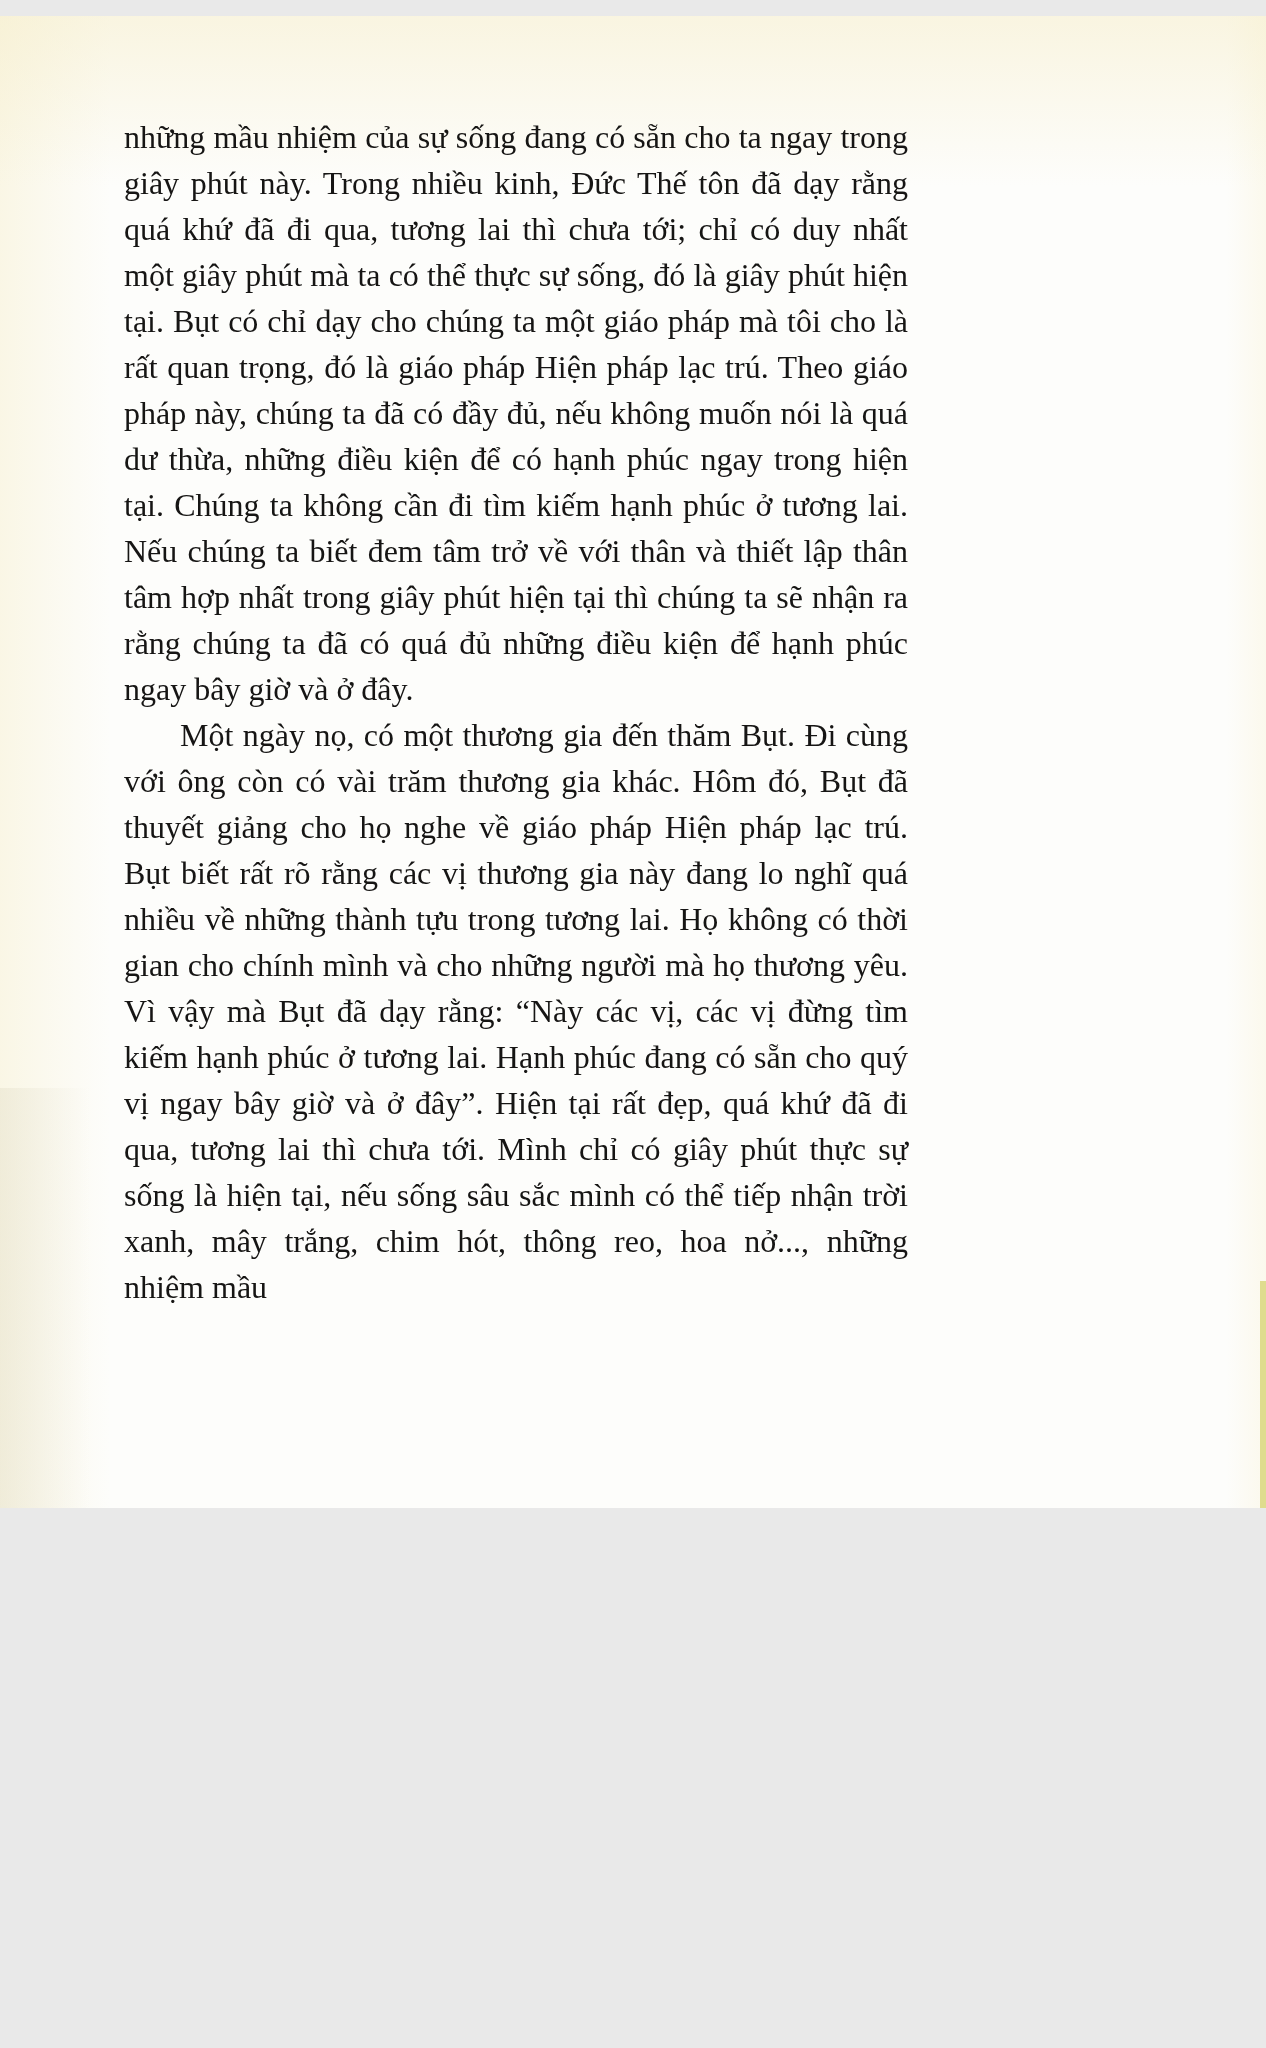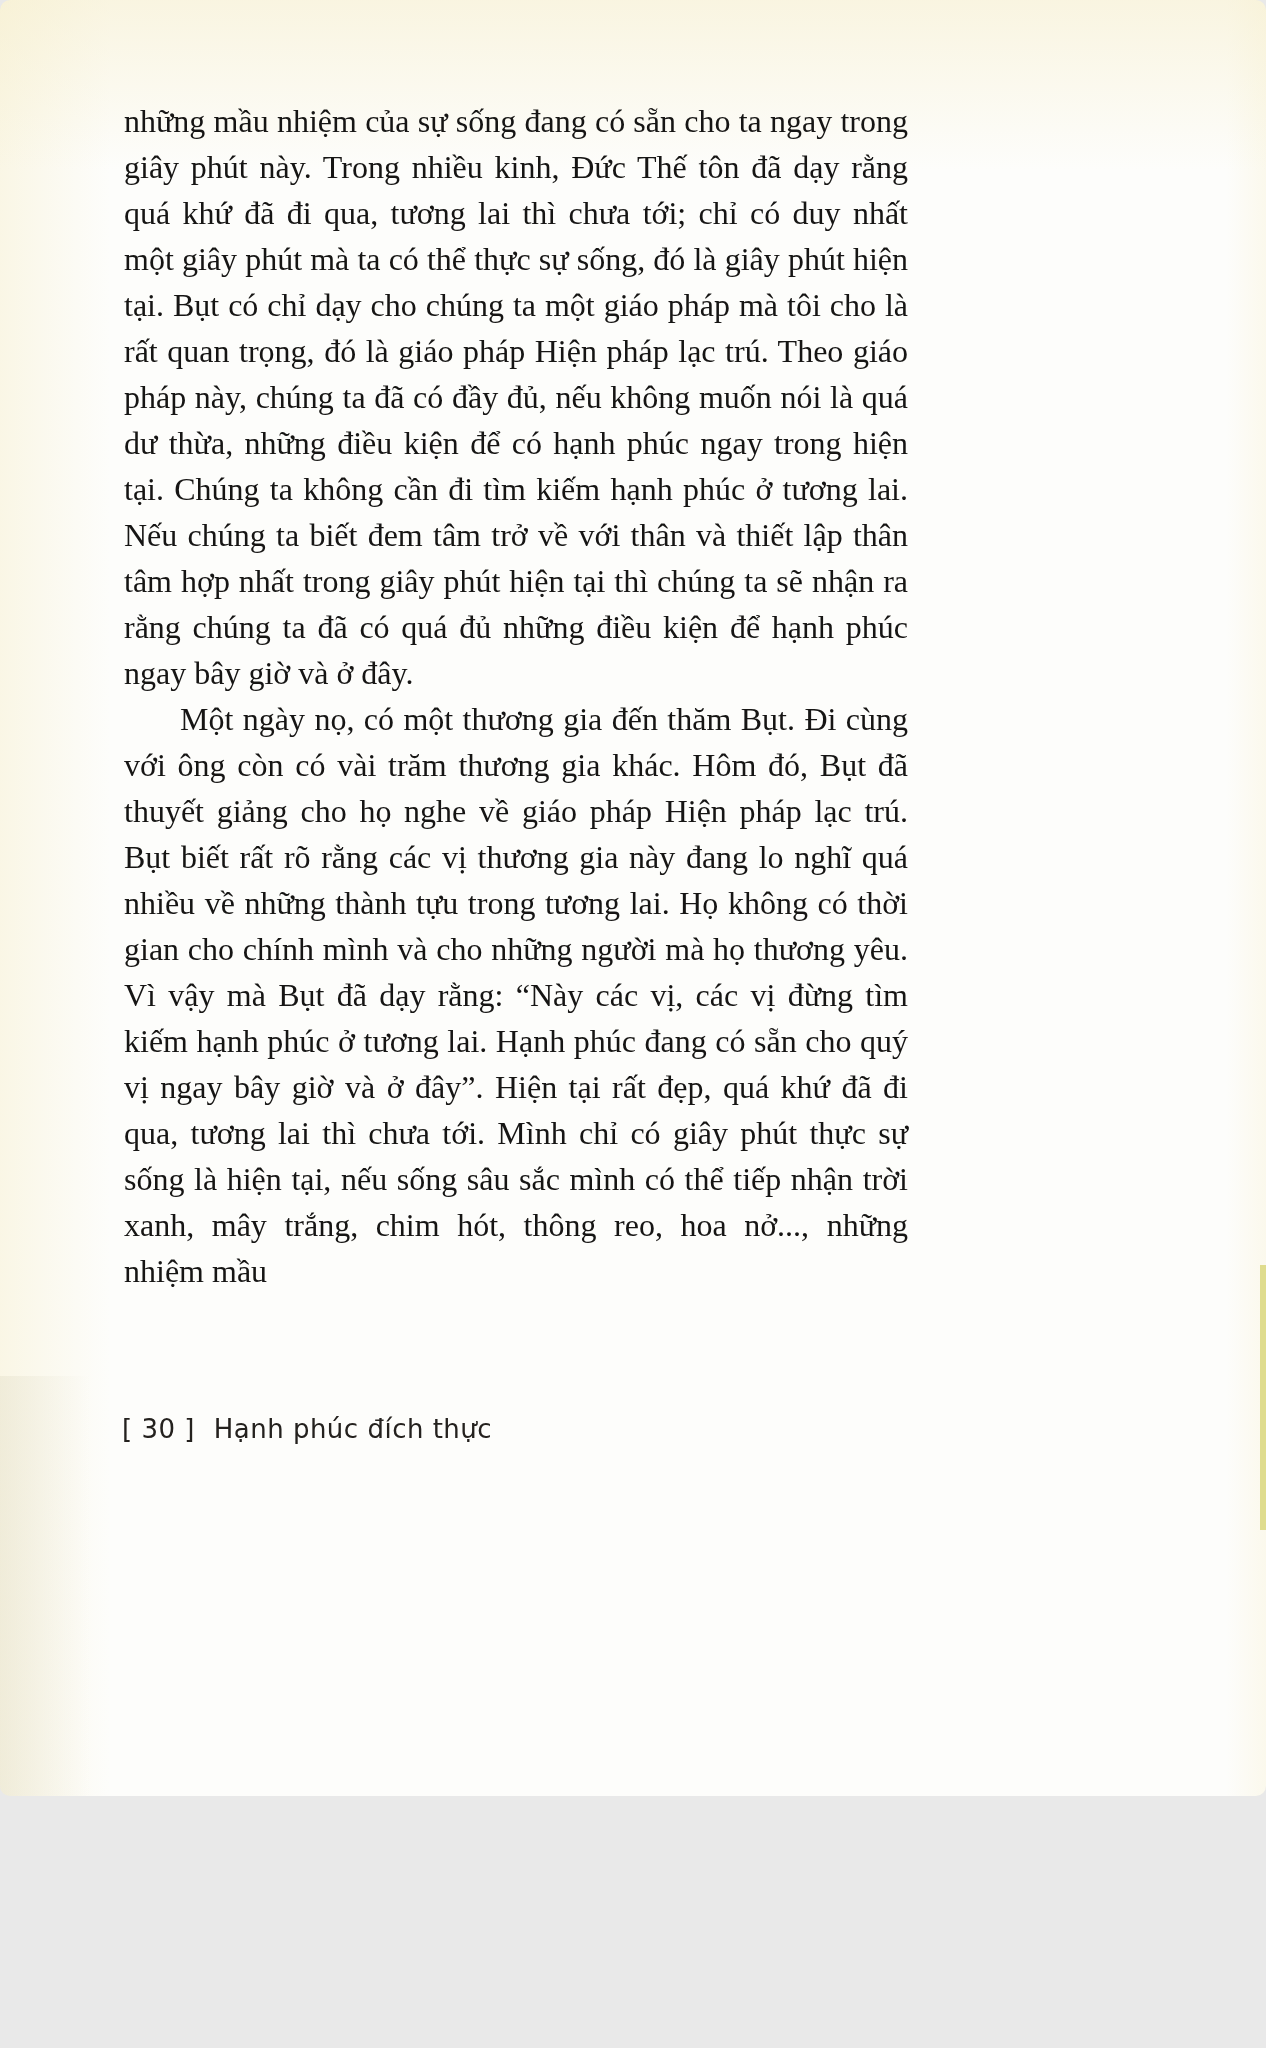--- a/index.html
+++ b/index.html
@@ -3,30 +3,29 @@
 <meta charset="utf-8">
 <style>
   html, body {
     margin: 0;
     padding: 0;
     background: #e9e9e9;
   }
   .page {
     position: relative;
     width: 1266px;
-    height: 1796px;
-    margin: 0 auto;
+    height: 1492px;
+    margin: 16px auto;
     background:
       linear-gradient(180deg, rgba(246,238,203,0.55) 0px, rgba(246,238,203,0.0) 170px),
       linear-gradient(90deg, rgba(246,238,203,0.45) 0px, rgba(255,255,255,0.0) 110px),
       linear-gradient(270deg, rgba(246,238,203,0.30) 0px, rgba(255,255,255,0.0) 40px),
       #fdfdfb;
     overflow: hidden;
     font-family: "Liberation Serif", "DejaVu Serif", serif;
-    border-radius: 10px;
   }
   .edge-strip {
     position: absolute;
     right: 0;
     top: 1265px;
     width: 6px;
     height: 265px;
     background: #d9d77c;
     opacity: 0.85;
   }
@@ -75,18 +74,14 @@
 <div class="page">
 
   <div class="edge-strip"></div>
   <div class="corner-shade"></div>
 
   <div class="text-block">
     <p class="para no-indent">những mầu nhiệm của sự sống đang có sẵn cho ta ngay trong giây phút này. Trong nhiều kinh, Đức Thế tôn đã dạy rằng quá khứ đã đi qua, tương lai thì chưa tới; chỉ có duy nhất một giây phút mà ta có thể thực sự sống, đó là giây phút hiện tại. Bụt có chỉ dạy cho chúng ta một giáo pháp mà tôi cho là rất quan trọng, đó là giáo pháp Hiện pháp lạc trú. Theo giáo pháp này, chúng ta đã có đầy đủ, nếu không muốn nói là quá dư thừa, những điều kiện để có hạnh phúc ngay trong hiện tại. Chúng ta không cần đi tìm kiếm hạnh phúc ở tương lai. Nếu chúng ta biết đem tâm trở về với thân và thiết lập thân tâm hợp nhất trong giây phút hiện tại thì chúng ta sẽ nhận ra rằng chúng ta đã có quá đủ những điều kiện để hạnh phúc ngay bây giờ và ở đây.</p>
     <p class="para">Một ngày nọ, có một thương gia đến thăm Bụt. Đi cùng với ông còn có vài trăm thương gia khác. Hôm đó, Bụt đã thuyết giảng cho họ nghe về giáo pháp Hiện pháp lạc trú. Bụt biết rất rõ rằng các vị thương gia này đang lo nghĩ quá nhiều về những thành tựu trong tương lai. Họ không có thời gian cho chính mình và cho những người mà họ thương yêu. Vì vậy mà Bụt đã dạy rằng: “Này các vị, các vị đừng tìm kiếm hạnh phúc ở tương lai. Hạnh phúc đang có sẵn cho quý vị ngay bây giờ và ở đây”. Hiện tại rất đẹp, quá khứ đã đi qua, tương lai thì chưa tới. Mình chỉ có giây phút thực sự sống là hiện tại, nếu sống sâu sắc mình có thể tiếp nhận trời xanh, mây trắng, chim hót, thông reo, hoa nở..., những nhiệm mầu</p>
   </div>
 
-  <div class="footer">
-    <span class="page-marker">[ 30 ]</span>
-    <span class="book-title">Hạnh phúc đích thực</span>
-  </div>
 
 </div>
 
 </body></html>

